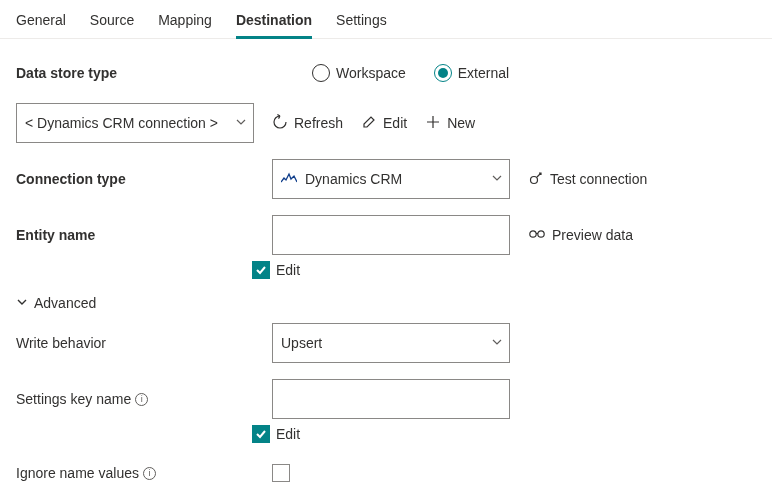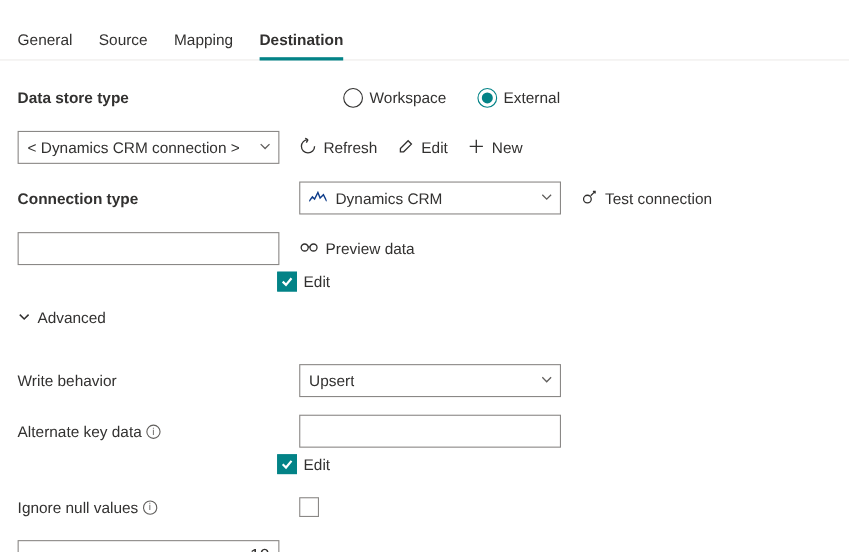--- a/index.html
+++ b/index.html
@@ -8,21 +8,21 @@
     padding: 0;
     font-family: "Segoe UI", -apple-system, sans-serif;
     font-size: 14px;
     color: #323130;
     background: #fff;
     width: 772px;
   }
   .tabs {
     display: flex;
     gap: 24px;
-    padding: 24px 16px 0 16px;
+    padding: 8px 16px 0 16px;
     border-bottom: 1px solid #edebe9;
   }
   .tab {
     padding: 4px 0 8px 0;
     cursor: pointer;
     color: #323130;
     border-bottom: 3px solid transparent;
     margin-bottom: -1px;
   }
   .tab.active {
@@ -77,21 +77,21 @@
   .radio-opt.selected .radio-circle {
     border-color: #038387;
   }
   .radio-opt.selected .radio-circle::after {
     content:"";
     width:10px; height:10px; border-radius:50%;
     background:#038387;
   }
   .select-box, .text-input {
     width: 100%;
-    height: 30px;
+    height: 40px;
     border: 1px solid #8a8886;
     background:#fff;
     padding: 0 8px;
     font-size:14px;
     color:#323130;
     display:flex;
     align-items:center;
     position:relative;
   }
   .select-box .chev {
@@ -113,41 +113,42 @@
     display:flex; align-items:center; justify-content:center;
     cursor:pointer;
     background:#fff;
   }
   .checkbox.checked { background:#038387; border-color:#038387; }
   .checkbox.checked svg { display:block; }
   .checkbox svg { display:none; }
   .edit-row-offset { margin-left:236px; margin-top:-10px; margin-bottom:16px; }
   .section-header {
     display:flex; align-items:flex-end; gap:6px;
-    margin: 8px 0 34px 0;
+    margin: 8px 0 12px 0;
     cursor:pointer;
   }
   .info-icon {
     width:13px; height:13px;
     border:1px solid #605e5c;
     border-radius:50%;
     display:flex; align-items:center; justify-content:center;
     font-size:9px; color:#605e5c;
     line-height:1;
   }
   .azure-waves { width:16px; height:12px; }
 </style>
 </head>
 <body>
 
 <div class="tabs">
   <div class="tab">General</div>
   <div class="tab">Source</div>
   <div class="tab">Mapping</div>
   <div class="tab active">Destination</div>
+  <div class="tab">Settings</div>
 </div>
 
 <div class="form-area">
 
   <div class="row">
     <div class="label-col bold">Data store type</div>
     <div class="radio-group">
       <div class="radio-opt">
         <span class="radio-circle"></span>
         <span>Workspace</span>
@@ -227,20 +228,21 @@
               <circle cx="6" cy="10" r="3.5" stroke="#323130" stroke-width="1.2" fill="none"></circle>
               <path d="M9 7 L13 3 M11 3 L13 3 L13 5" stroke="#323130" stroke-width="1.2" fill="none"></path>
             </svg>
         </span>
         <span>Test connection</span>
       </div>
     </div>
   </div>
 
   <div class="row">
+    <div class="label-col bold">Entity name</div>
     <div class="field-col">
       <div class="text-input">
         <input type="text" value="" style="">
       </div>
     </div>
     <div class="actions-col">
       <div class="action-link">
         <span>
           <svg width="18" height="14" viewBox="0 0 18 14">
               <circle cx="5" cy="7" r="3.2" stroke="#323130" stroke-width="1.2" fill="none"></circle>
@@ -283,21 +285,21 @@
           <svg width="12" height="12" viewBox="0 0 12 12">
               <path d="M2 4 L6 8 L10 4" stroke="#605e5c" stroke-width="1.2" fill="none"></path>
             </svg>
         </span>
       </div>
     </div>
   </div>
 
   <div class="row">
     <div class="label-col">
-      <span>Alternate key data</span>
+      <span>Settings key name</span>
       <span class="info-icon">i</span>
     </div>
     <div class="field-col">
       <div class="text-input">
         <input type="text" value="" style="">
       </div>
     </div>
   </div>
   <div class="edit-row-offset">
     <div class="checkbox-wrap">
@@ -305,21 +307,21 @@
         <svg width="12" height="12" viewBox="0 0 12 12">
             <path d="M2 6 L5 9 L10 3" stroke="#fff" stroke-width="2" fill="none"></path>
           </svg>
       </div>
       <span>Edit</span>
     </div>
   </div>
 
   <div class="row">
     <div class="label-col">
-      <span>Ignore null values</span>
+      <span>Ignore name values</span>
       <span class="info-icon">i</span>
     </div>
     <div>
       <div class="checkbox">
         
       </div>
     </div>
   </div>
 
   <div class="row">

